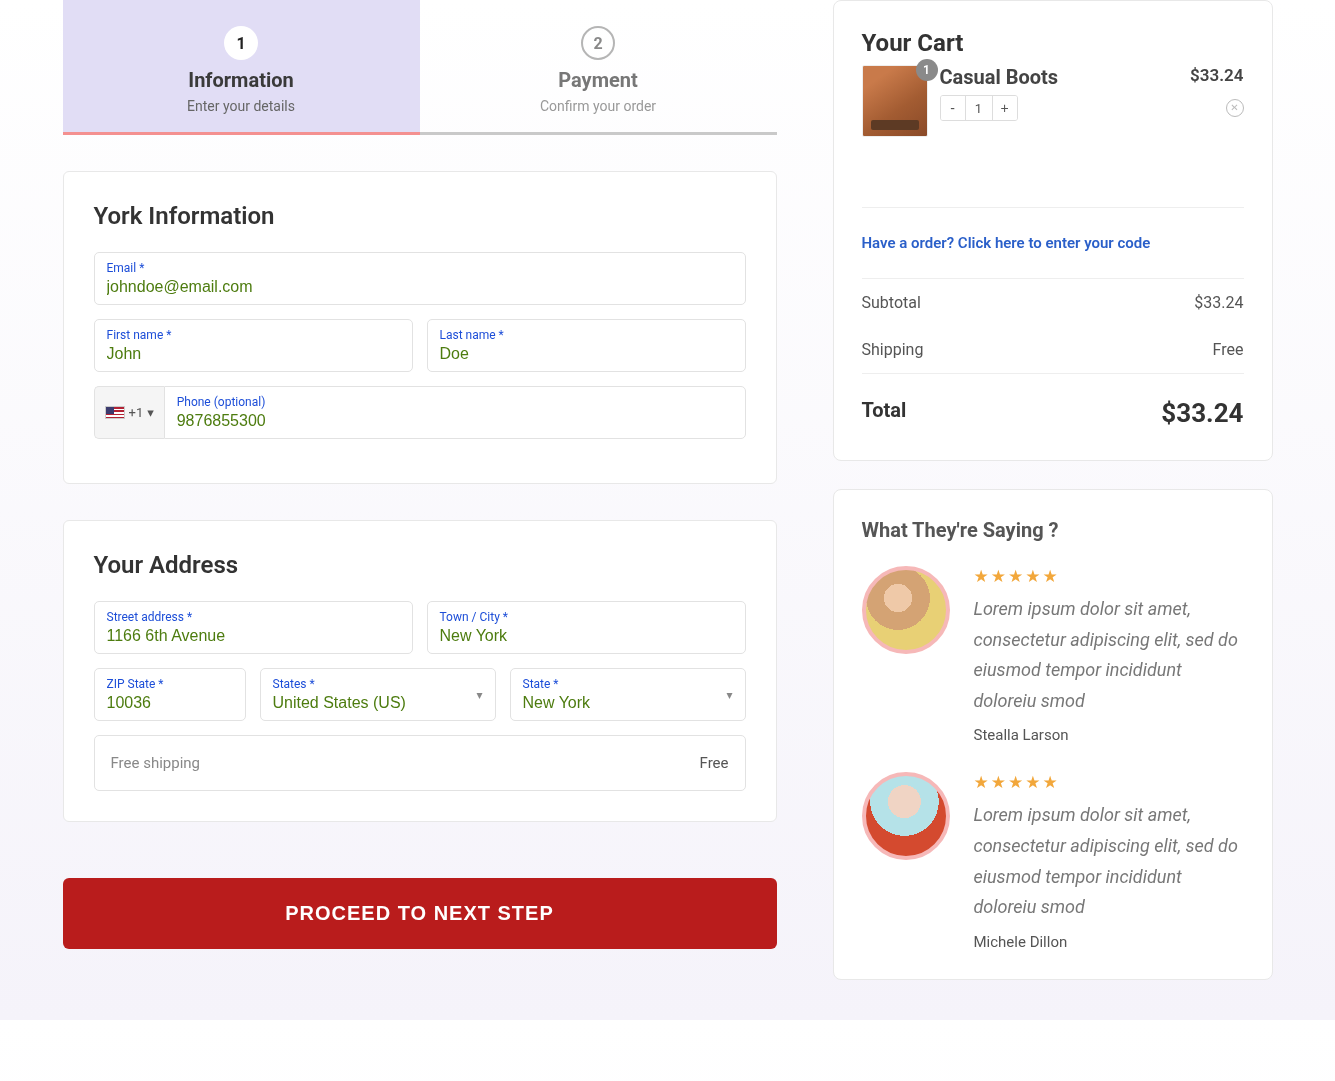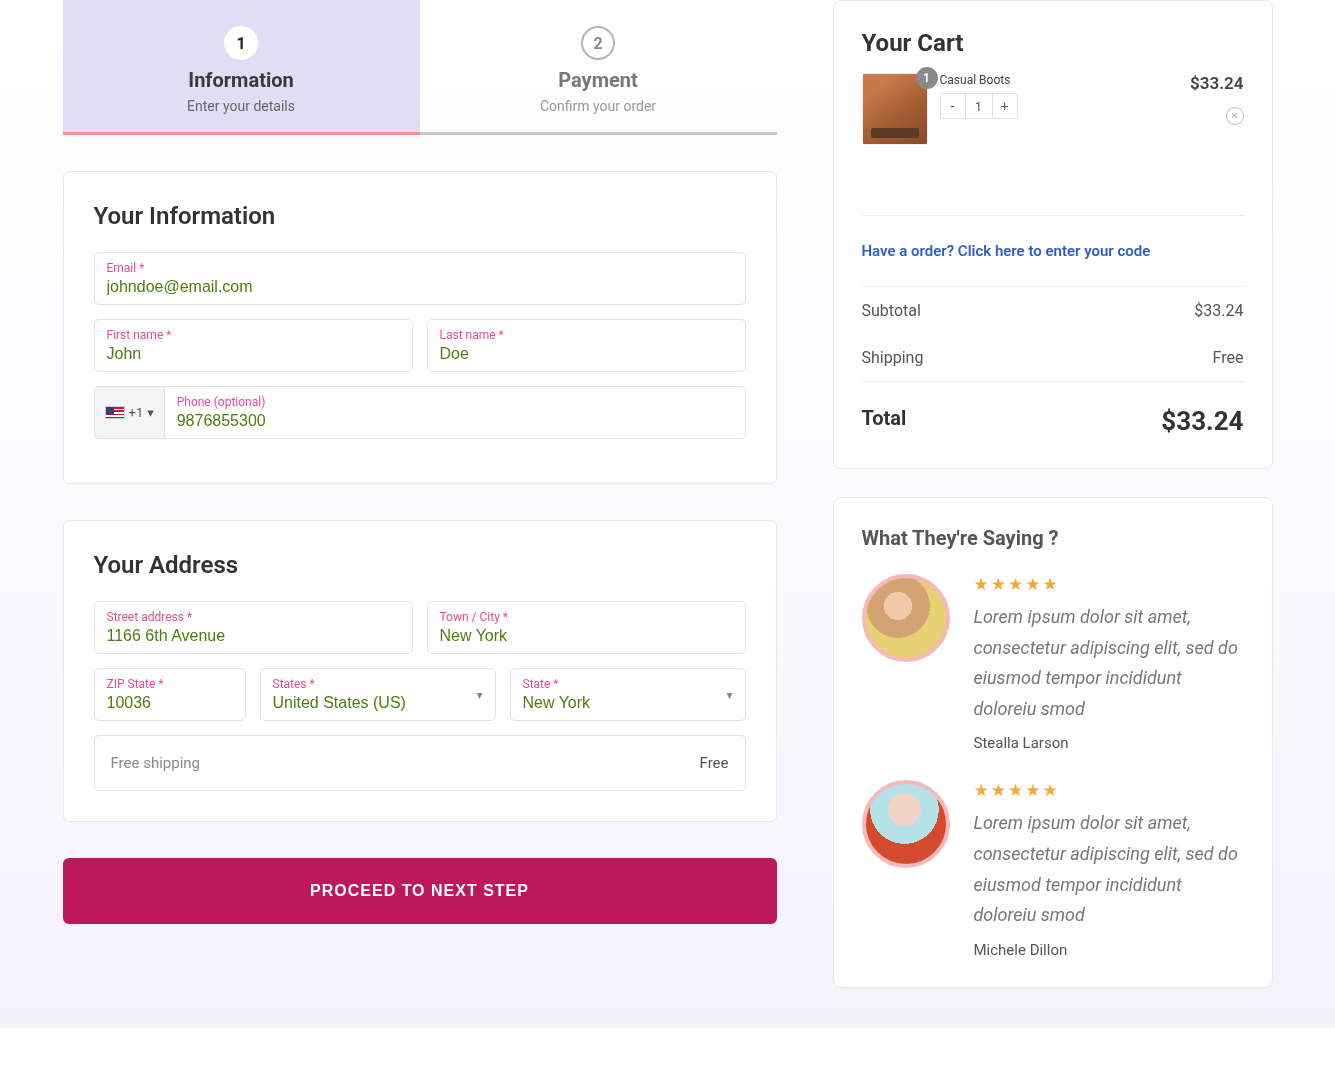--- a/index.html
+++ b/index.html
@@ -64,21 +64,21 @@
   flex: 1;
   border: 1px solid #e2e2e2;
   border-radius: 5px;
   padding: 8px 12px 8px;
   background: #fff;
   position: relative;
 }
 .field label {
   display: block;
   font-size: 12px;
-  color: #ec4899;
+  color: #1d4ed8;
   margin-bottom: 2px;
 }
 .field input, .field select {
   width: 100%;
   border: none;
   outline: none;
   font-size: 16px;
   color: #4d7c0f;
   background: transparent;
 }
@@ -125,40 +125,40 @@
   border-radius: 5px;
   padding: 18px 16px;
   font-size: 15px;
   color: #888;
 }
 .shipping-row .val { color: #555; }
 
 
 .proceed-btn {
   display: block; width: 100%;
-  margin-top: 36px;
-  background: #be185d;
+  margin-top: 56px;
+  background: #b91c1c;
   color: #fff;
   border: none;
   border-radius: 6px;
   padding: 24px;
-  font-size: 16px;
+  font-size: 20px;
   font-weight: 700;
   letter-spacing: 1px;
   cursor: pointer;
 }
 
 
 .cart-card {
   background: #fff;
   border: 1px solid #e8e8e8;
   border-radius: 8px;
   padding: 28px;
 }
-.cart-card h2 { font-size: 24px; font-weight: 700; color: #333; margin-bottom: 16px; }
+.cart-card h2 { font-size: 24px; font-weight: 700; color: #333; margin-bottom: 8px; }
 
 .cart-item { display: flex; gap: 12px; align-items: flex-start; position: relative; padding-bottom: 70px;}
 .cart-img {
   width: 66px; height: 72px;
   background: linear-gradient(145deg,#c97a4a 20%,#a35c32 60%,#8a4a28 100%);
   border: 1px solid #eee;
   position: relative;
   border-radius: 2px;
 }
 .cart-img::after{
@@ -173,21 +173,21 @@
   left: 54px; top: -6px;
   width: 22px; height: 22px;
   border-radius: 50%;
   background: #8a8a8a;
   color: #fff;
   font-size: 12px;
   display: flex; align-items: center; justify-content: center;
   font-weight: 600;
 }
 .cart-info { flex: 1; }
-.cart-name { font-size: 12px; font-weight: 400; color: #444; margin-bottom: 6px; }
+.cart-name { font-size: 20px; font-weight: 700; color: #444; margin-bottom: 6px; }
 .qty-ctrl {
   display: inline-flex;
   border: 1px solid #ddd;
   border-radius: 3px;
   overflow: hidden;
 }
 .qty-ctrl button {
   width: 24px; height: 24px;
   border: none; background: #fff;
   color: #555; cursor: pointer;
@@ -271,21 +271,21 @@
         <div class="step-sub">Enter your details</div>
       </div>
       <div class="step">
         <div class="step-circle">2</div>
         <div class="step-title">Payment</div>
         <div class="step-sub">Confirm your order</div>
       </div>
     </div>
 
     <div class="card">
-      <h2>Your Information</h2>
+      <h2>York Information</h2>
       <div class="row">
         <div class="field">
           <label>Email *</label>
           <input type="text" value="johndoe@email.com" style="">
         </div>
       </div>
       <div class="row">
         <div class="field">
           <label>First name *</label>
           <input type="text" value="John" style="">

